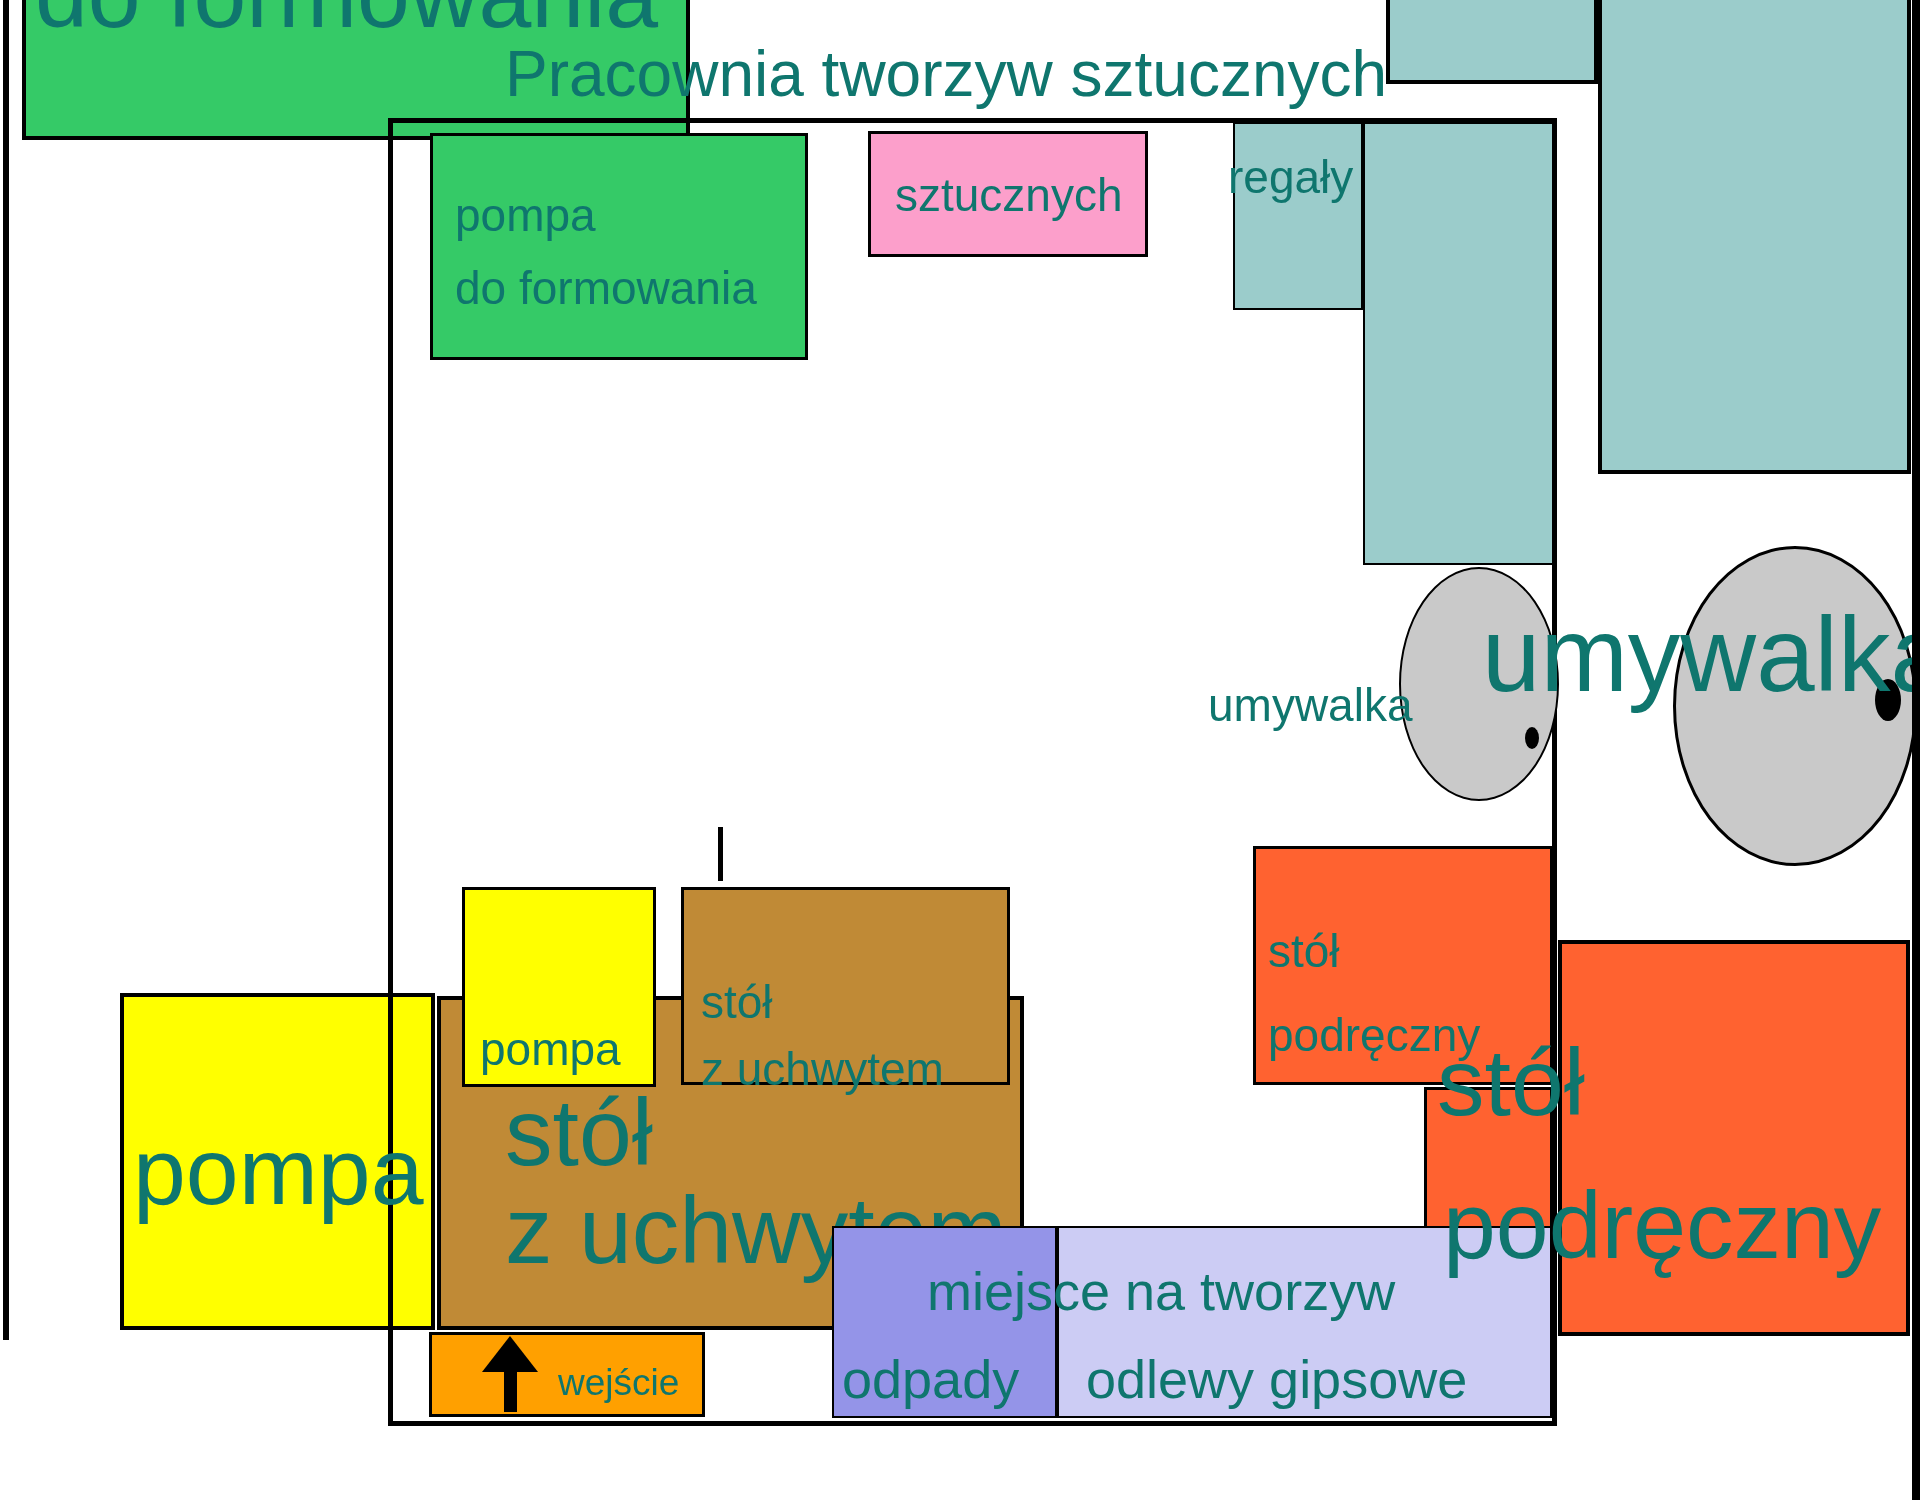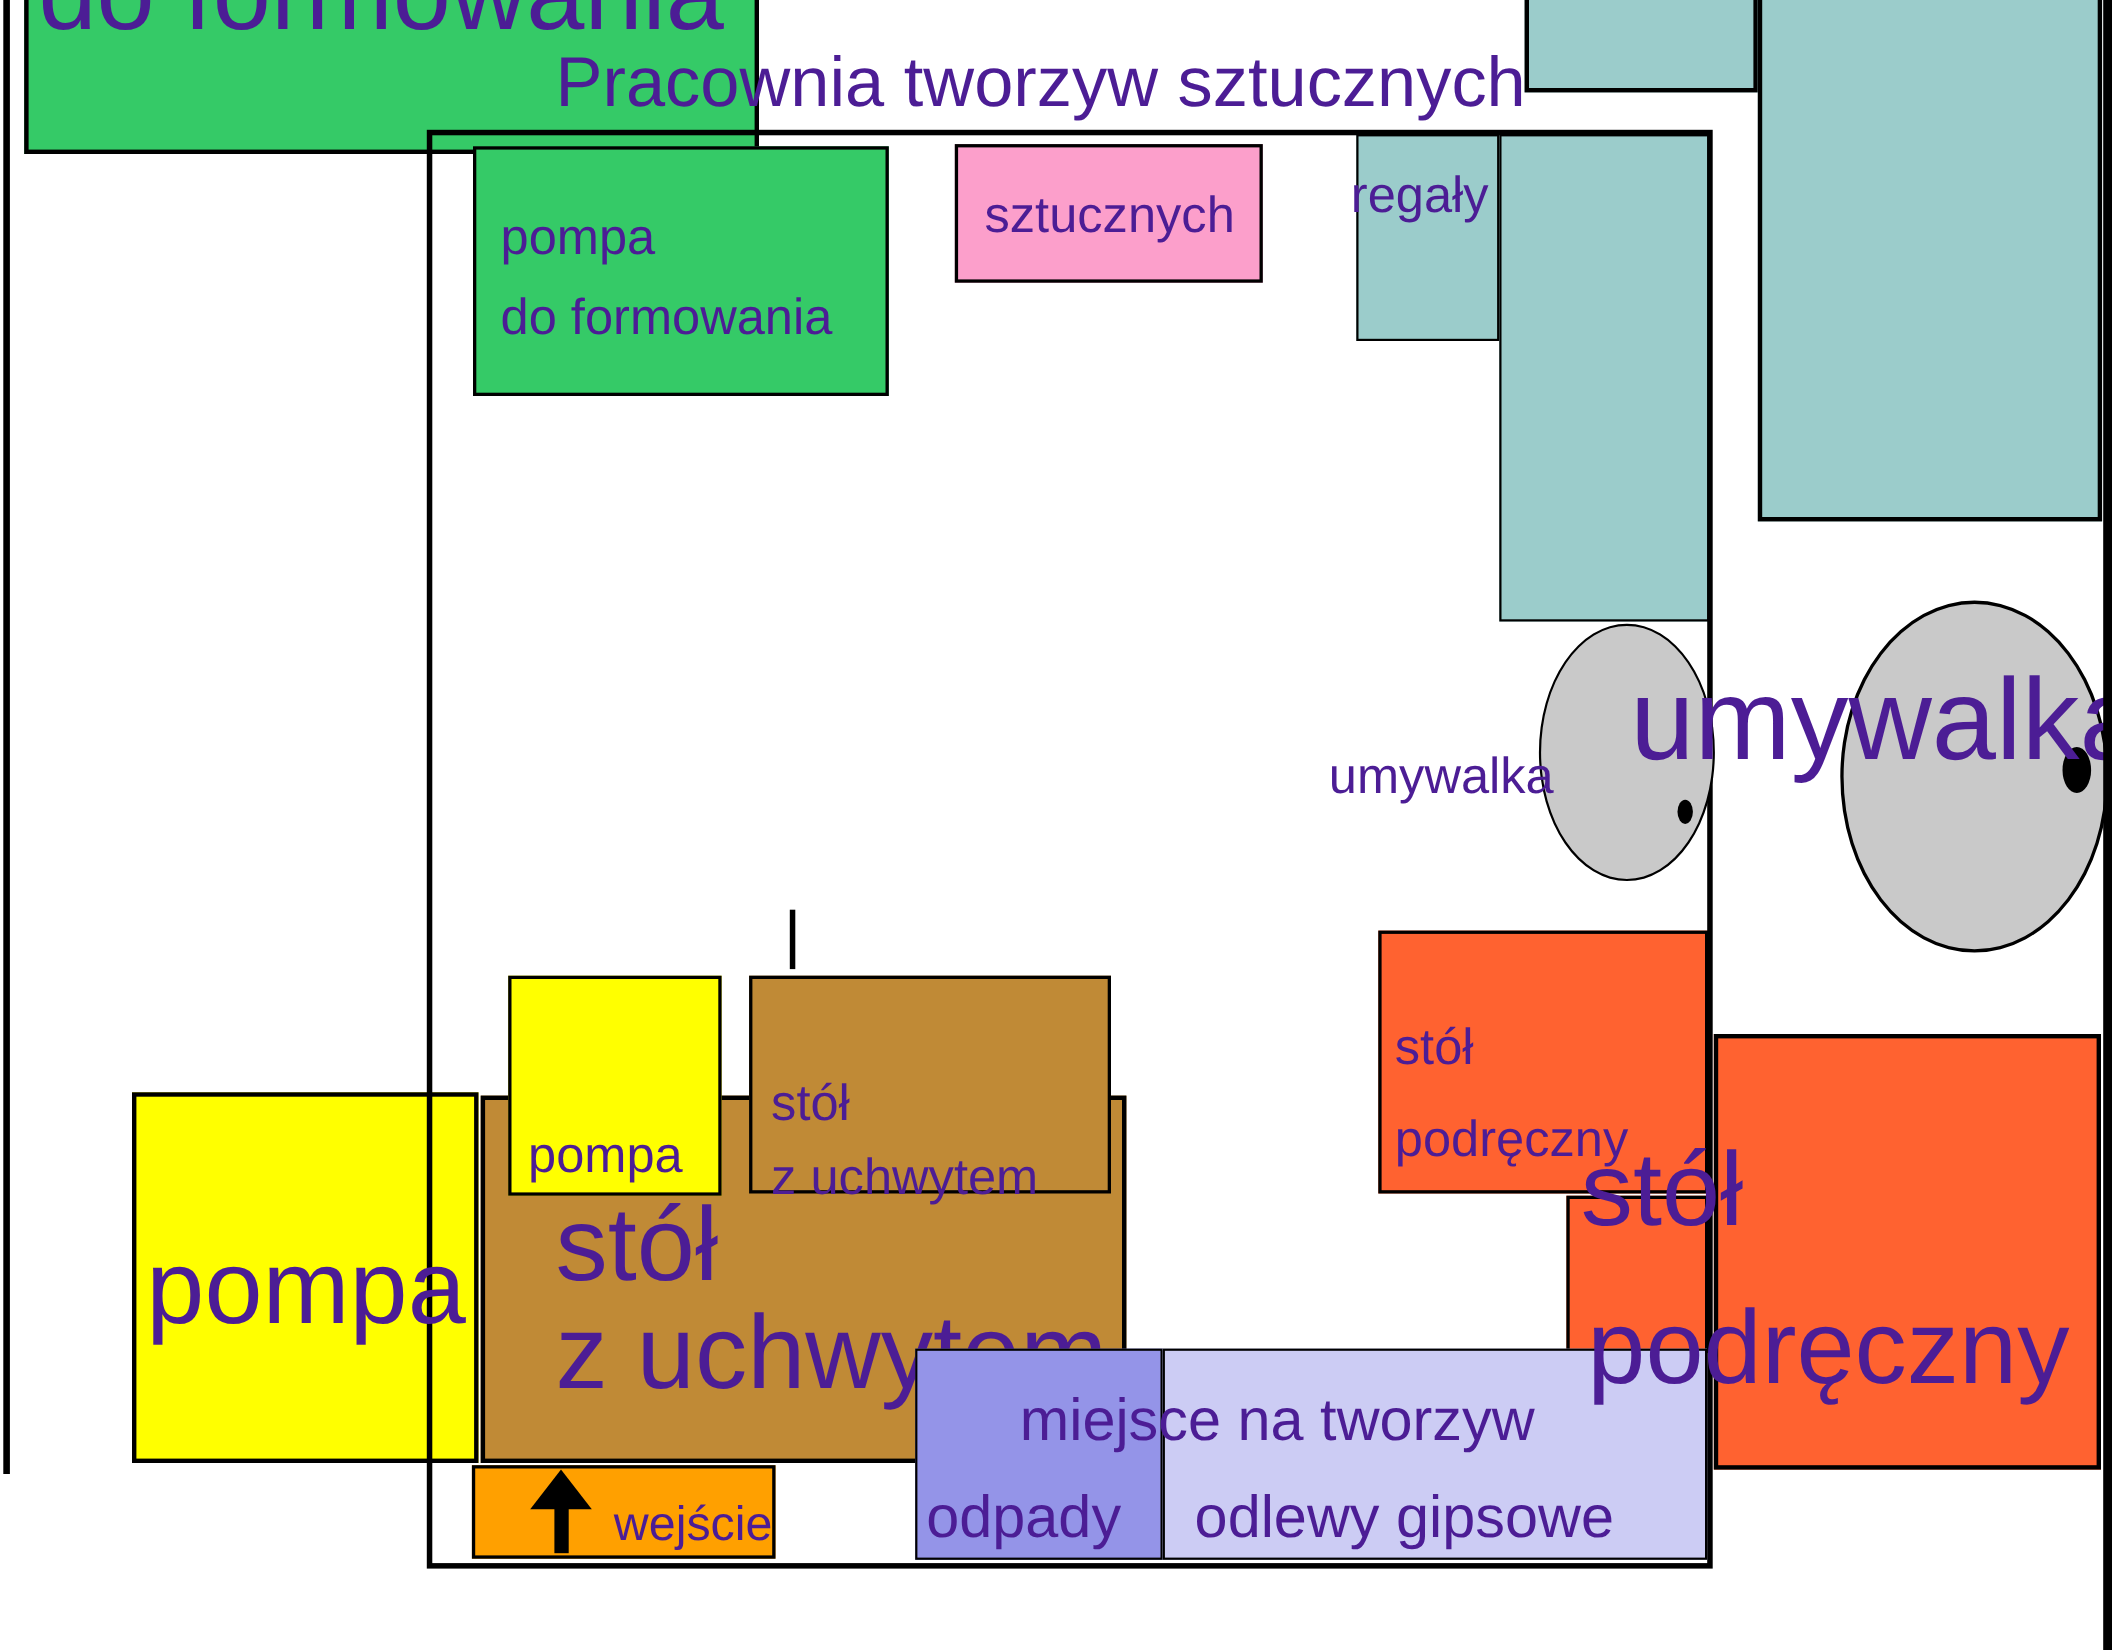--- a/index.html
+++ b/index.html
@@ -4,21 +4,21 @@
 <style>
   html,body{margin:0;padding:0;}
   body{
     width:1920px;height:1500px;position:relative;overflow:hidden;
     background:#ffffff;
     font-family:"Liberation Sans","DejaVu Sans",sans-serif;
   }
   .abs{position:absolute;box-sizing:border-box;}
   .shape{border:3px solid #000;}
   .bigshape{border:4px solid #000;}
-  .lbl{position:absolute;color:#4c1d95;white-space:pre;line-height:1;}
+  .lbl{position:absolute;color:#0f766e;white-space:pre;line-height:1;}
   .ellipse{border-radius:50%;}
   
   #big-left-line{left:3px;top:0;width:6px;height:1340px;background:#000;z-index:1;}
   #big-green{left:22px;top:-180px;width:668px;height:320px;z-index:1;}
   #big-tealA{left:1386px;top:-20px;width:212px;height:104px;z-index:1;}
   #big-tealB{left:1598px;top:-20px;width:313px;height:494px;z-index:1;}
   #big-gray-ellipse{left:1673px;top:546px;width:244px;height:320px;border:3px solid #000;z-index:1;}
   #big-gray-dot{left:1875px;top:679px;width:26px;height:42px;background:#000;z-index:4;}
   #big-yellow{left:120px;top:993px;width:315px;height:337px;z-index:1;}
   #big-brown{left:437px;top:996px;width:587px;height:334px;z-index:1;}
@@ -51,21 +51,21 @@
   #i-bar{left:718px;top:827px;width:5px;height:54px;background:#000;z-index:3;}
   #stol-podreczny{left:1253px;top:846px;width:300px;height:239px;}
   #stol-podreczny-label{left:1268px;top:909px;font-size:46px;line-height:84px;z-index:3;}
   #orange2{left:1424px;top:1087px;width:129px;height:143px;}
   #plastik-rect{left:832px;top:1226px;width:225px;height:192px;border-width:2px;}
   #odlewy-rect{left:1057px;top:1226px;width:495px;height:192px;border-width:2px;}
   #miejsce-label{left:927px;top:1264px;font-size:54px;z-index:3;}
   #plastik-label{left:842px;top:1352px;font-size:54px;z-index:3;}
   #odlewy-label{left:1086px;top:1352px;font-size:54px;z-index:3;}
   #wejscie{left:429px;top:1332px;width:276px;height:85px;}
-  #wejscie-label{left:558px;top:1364px;font-size:44px;z-index:3;}
+  #wejscie-label{left:558px;top:1364px;font-size:37px;z-index:3;}
   #arrow-head{left:482px;top:1336px;width:0;height:0;border-left:28px solid transparent;
     border-right:28px solid transparent;border-bottom:36px solid #000;z-index:3;background:none;}
   #arrow-shaft{left:504px;top:1368px;width:13px;height:44px;background:#000;z-index:3;}
   #room-border{left:388px;top:118px;width:1169px;height:1308px;border:5px solid #000;background:transparent;z-index:3;pointer-events:none;}
   #right-strip{left:1912px;top:0;width:8px;height:1500px;background:#000;z-index:6;}
 </style>
 </head>
 <body>
 
 <div class="abs" id="big-left-line"></div>

